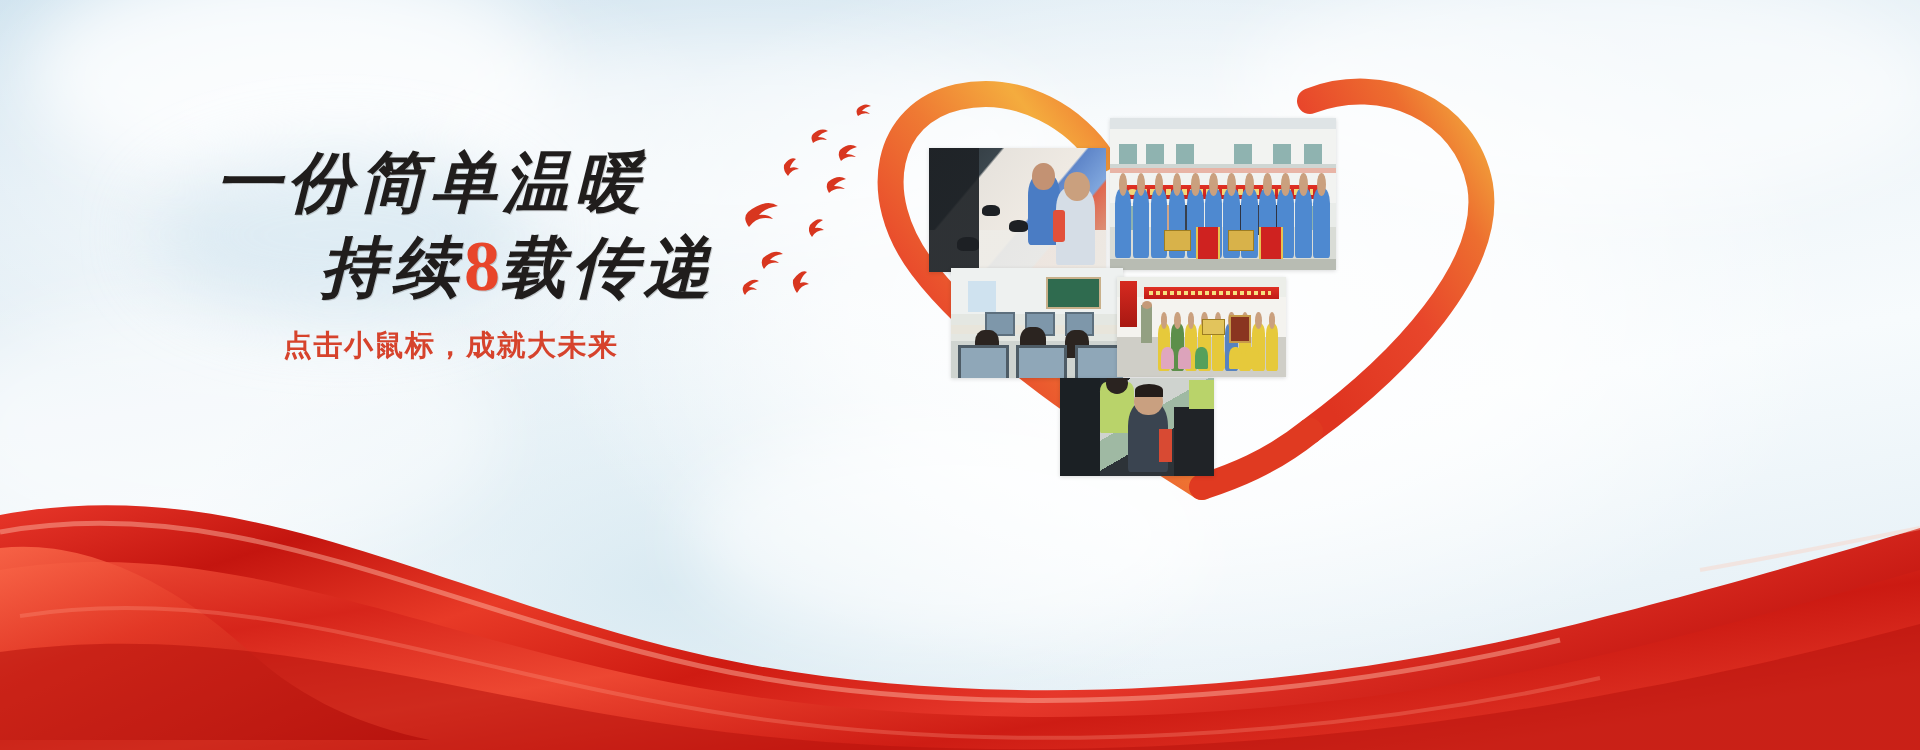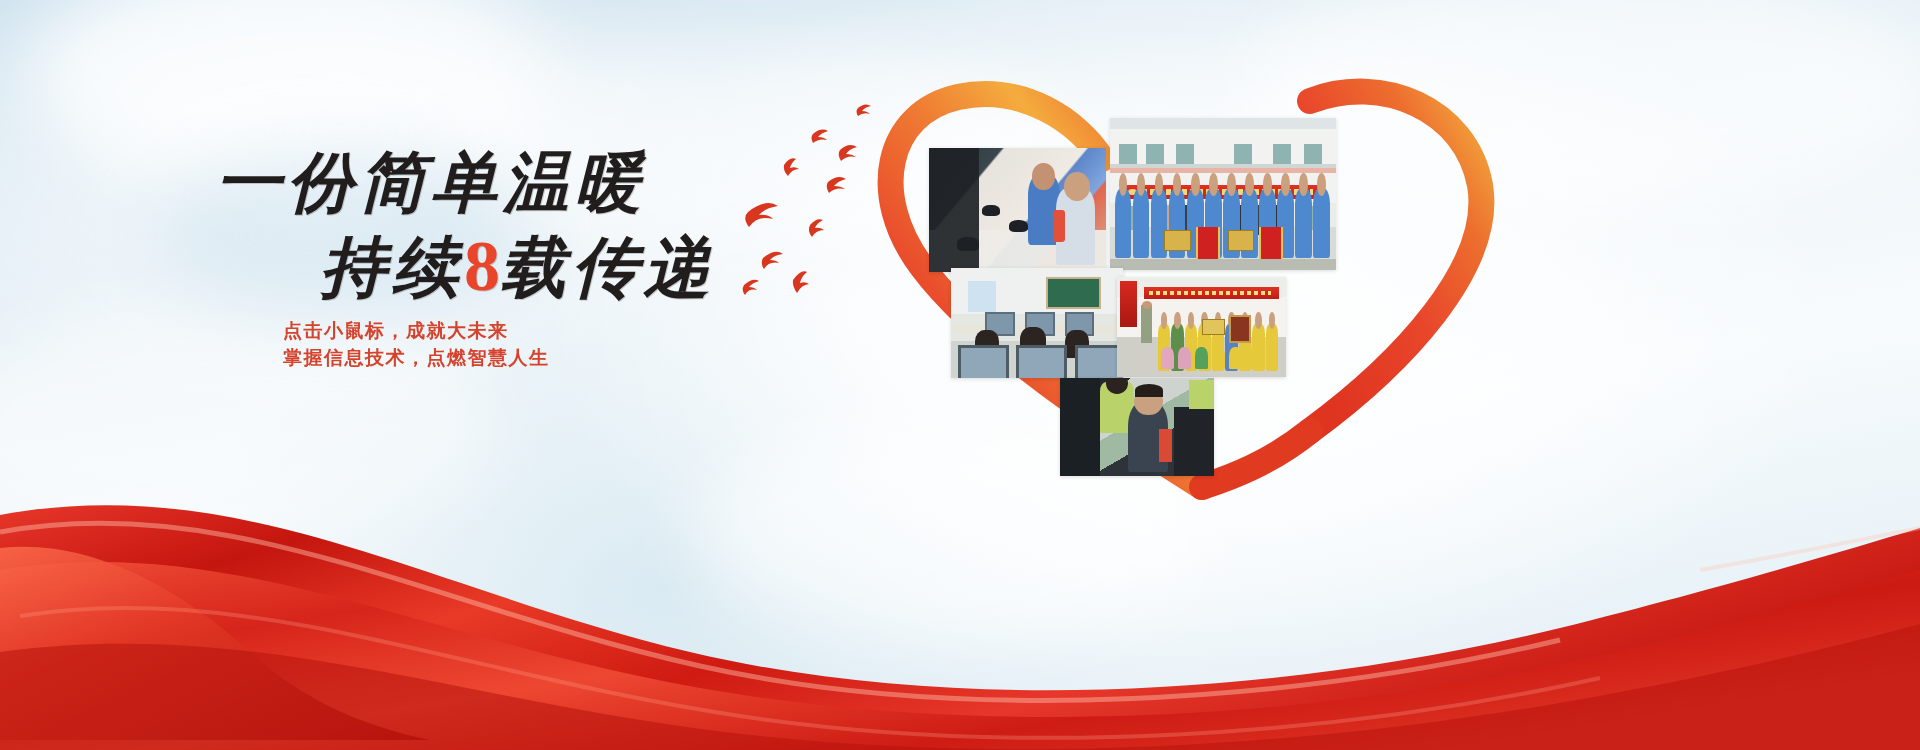--- a/index.html
+++ b/index.html
@@ -31,22 +31,22 @@
     color:#201d1c;font-size:66px;line-height:1.0;letter-spacing:6px;
     font-family:"Liberation Serif","DejaVu Serif",serif;font-weight:700;
     font-style:italic;
     text-shadow:1px 1px 0 rgba(0,0,0,.18);
   }
   .headline .l1{display:block;white-space:nowrap;}
   .headline .l2{display:block;white-space:nowrap;margin-left:105px;margin-top:14px;}
   .headline .num{color:#e8452a;font-style:normal;font-family:"Liberation Serif",serif;font-size:72px;letter-spacing:0;}
 
   .sub{
-    position:absolute;left:283px;top:318px;
-    color:#d6432c;font-size:19px;font-weight:700;line-height:1.42;letter-spacing:1.5px;
+    position:absolute;left:283px;top:325px;
+    color:#d6432c;font-size:29px;font-weight:700;line-height:1.42;letter-spacing:1.5px;
     white-space:nowrap;
   }
   .sub .s2{display:block;}
 
   .body-copy{
     position:absolute;left:283px;top:405px;
     color:#7f8b92;font-size:19.5px;line-height:1.62;letter-spacing:1px;
     font-family:"Liberation Serif","DejaVu Serif",serif;
     white-space:nowrap;
   }
@@ -94,21 +94,20 @@
 
   <div class="text-block">
 
     <div class="headline">
       <span class="l1">一份简单温暖</span>
       <span class="l2"><span>持续</span><span class="num">8</span><span>载传递</span></span>
     </div>
 
     <div class="sub">
       <span class="s1">点击小鼠标，成就大未来</span>
-      <span class="s2">掌握信息技术，点燃智慧人生</span>
     </div>
 
     <div class="body-copy">
     </div>
   </div>
 
   <div class="birds">
     <svg width="220" height="220" viewBox="0 0 220 220">
       <g fill="#d8361f">
         <path d="M168 28 q7 -6 13 -2 q-6 1 -9 5 q5 0 8 3 q-7 -2 -12 2 q-3 -5 0 -8 z"></path>

